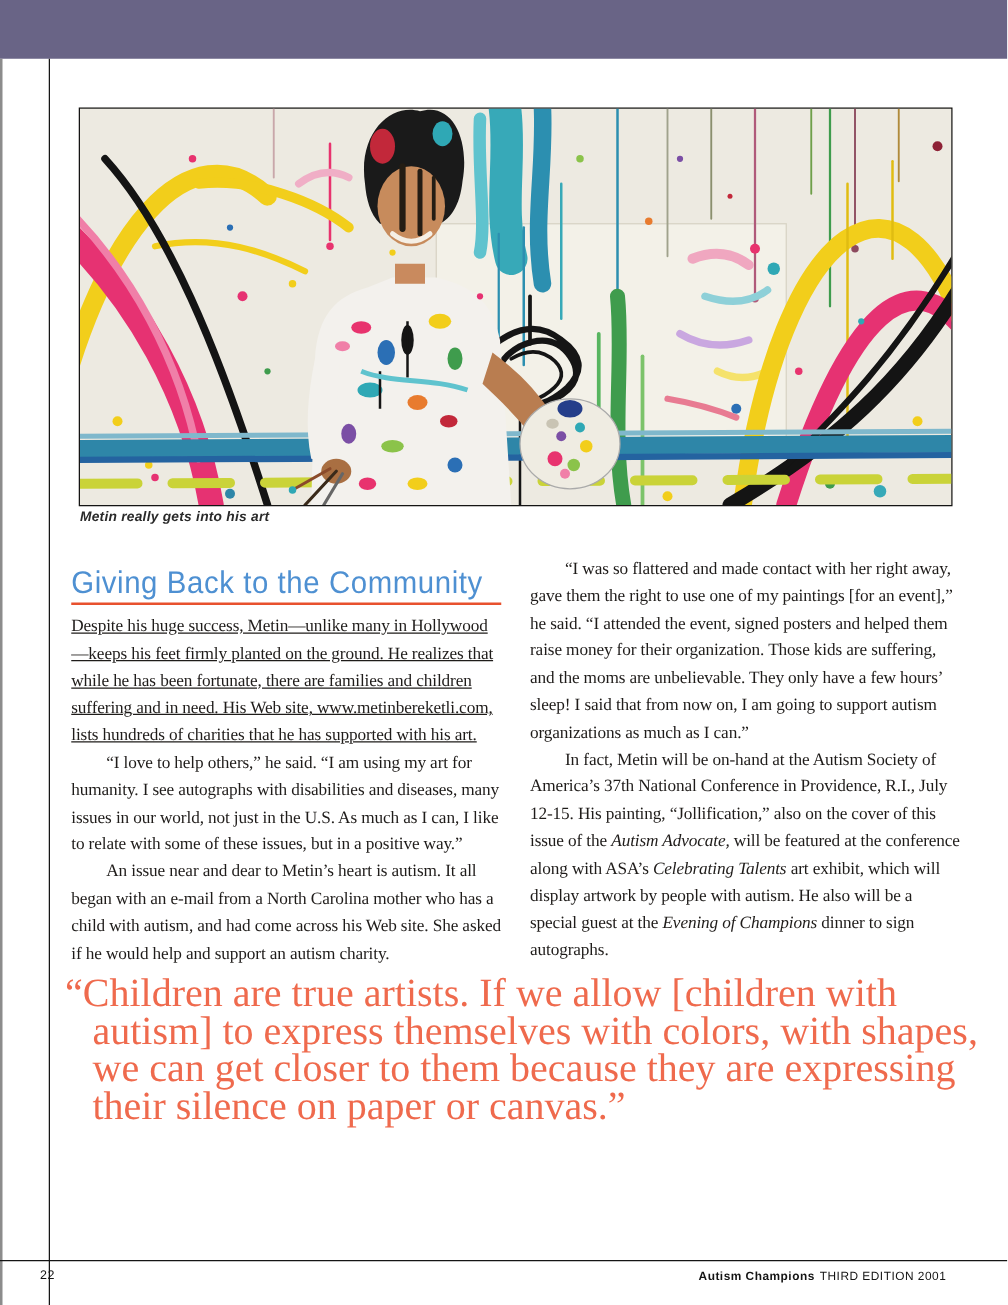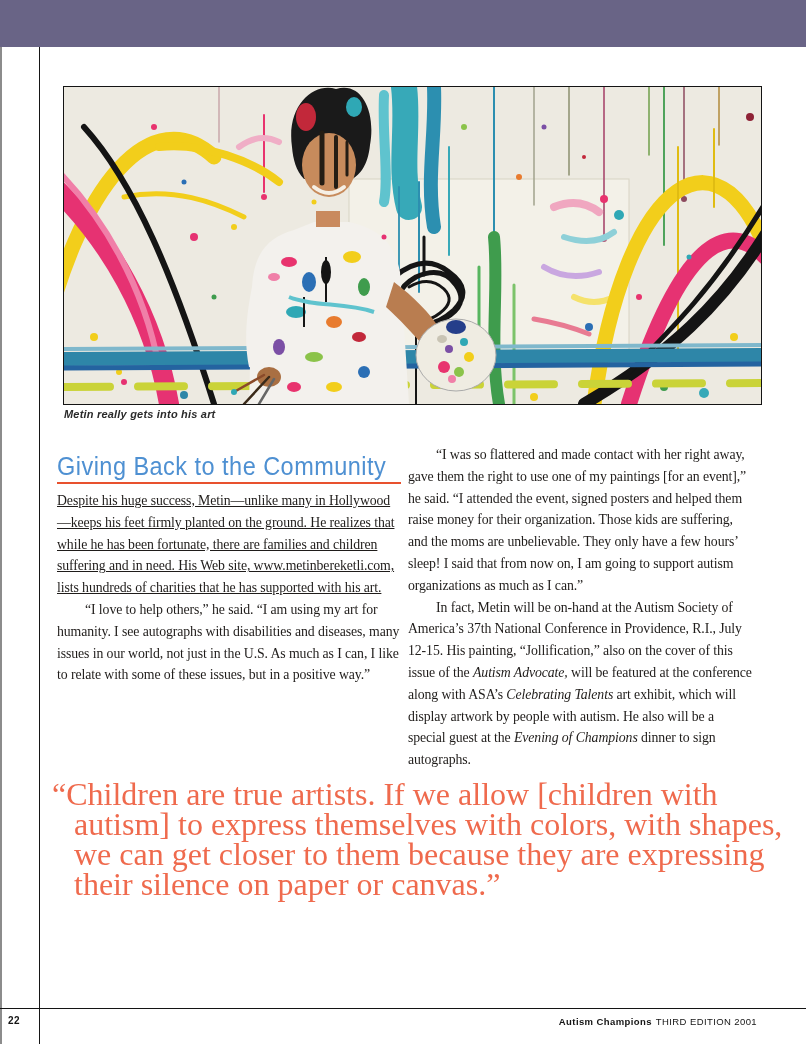--- a/index.html
+++ b/index.html
@@ -12,39 +12,39 @@
   .photo{position:absolute;left:63px;top:86px;width:697px;height:317px;margin:0;
          border:1px solid #141414;background:#EDEAE1;}
   .photo svg{display:block;width:100%;height:100%;}
 
   .caption{position:absolute;left:64px;top:408px;
            font-family:"Liberation Sans", sans-serif;font-size:11px;font-weight:bold;
            font-style:italic;color:#2A2A2A;letter-spacing:0.2px;}
 
   .col{position:absolute;}
   .col-left{left:57px;top:452px;width:345px;}
-  .col-right{left:408px;top:444px;width:345px;}
+  .col-right{left:424px;top:444px;width:345px;}
 
   h1.headline{margin:0;font-family:"Liberation Sans", sans-serif;font-weight:normal;
       font-size:25px;line-height:28px;color:#4E90D2;letter-spacing:0.5px;
       transform:scaleX(0.94);transform-origin:left center;white-space:nowrap;}
   .heading-underline{width:344px;height:2px;background:#E8512E;margin-top:2px;}
 
   .col p{margin:0;font-size:13.8px;line-height:21.8px;color:#1F1C1A;
          letter-spacing:-0.1px;text-indent:28px;}
   .col-left p.first{margin-top:6px;text-indent:0;text-decoration:underline;}
   .it{font-style:italic;}
 
   .pullquote{position:absolute;left:52px;top:779px;width:742px;
       font-family:"Liberation Serif", serif;font-size:32px;line-height:30px;
       color:#EF6A4D;padding-left:22px;text-indent:-22px;}
 
   .footer-rule{position:absolute;left:0;top:1008px;width:806px;height:1px;background:#141414;}
-  .page-number{position:absolute;left:8px;top:1015px;
-      font-family:"Liberation Sans", sans-serif;font-size:10px;font-weight:bold;
+  .page-number{position:absolute;left:32px;top:1015px;
+      font-family:"Liberation Sans", sans-serif;font-size:10px;font-weight:normal;
       color:#141414;letter-spacing:0.5px;}
   .footer-text{position:absolute;right:49px;top:1016px;
       font-family:"Liberation Sans", sans-serif;font-size:9.5px;color:#141414;
       letter-spacing:0.4px;white-space:nowrap;}
   .footer-text .mag{font-weight:bold;margin-right:4px;}
 </style>
 </head>
 <body>
 
 <div class="page">
@@ -218,20 +218,21 @@
     </svg>
   </figure>
 
   <figcaption class="caption">Metin really gets into his art</figcaption>
 
   <div class="col col-left">
     <h1 class="headline">Giving Back to the Community</h1>
     <div class="heading-underline"></div>
     <p class="first"><span>Despite his huge success, Metin—unlike many in Hollywood—keeps his feet firmly planted on the ground. He realizes that while he has been fortunate, there are families and children suffering and in need. His Web site, www.metinbereketli.com, lists hundreds of charities that he has supported with his art.</span></p>
     <p><span>“I love to help others,” he said. “I am using my art for humanity. I see autographs with disabilities and diseases, many issues in our world, not just in the U.S. As much as I can, I like to relate with some of these issues, but in a positive way.”</span></p>
+    <p><span>An issue near and dear to Metin’s heart is autism. It all began with an e-mail from a North Carolina mother who has a child with autism, and had come across his Web site. She asked if he would help and support an autism charity.</span></p>
   </div>
 
   <div class="col col-right">
     <p><span>“I was so flattered and made contact with her right away, gave them the right to use one of my paintings [for an event],” he said. “I attended the event, signed posters and helped them raise money for their organization. Those kids are suffering, and the moms are unbelievable. They only have a few hours’ sleep! I said that from now on, I am going to support autism organizations as much as I can.”</span></p>
     <p><span>In fact, Metin will be on-hand at the Autism Society of America’s 37th National Conference in Providence, R.I., July 12-15. His painting, “Jollification,” also on the cover of this issue of the </span><span class="it">Autism Advocate,</span><span> will be featured at the conference along with ASA’s </span><span class="it">Celebrating Talents</span><span> art exhibit, which will display artwork by people with autism. He also will be a special guest at the </span><span class="it">Evening of Champions</span><span> dinner to sign autographs.</span></p>
   </div>
 
   <div class="pullquote">“Children are true artists. If we allow [children with autism] to express themselves with colors, with shapes, we can get closer to them because they are expressing their silence on paper or canvas.”</div>
 
   <div class="footer-rule"></div>

